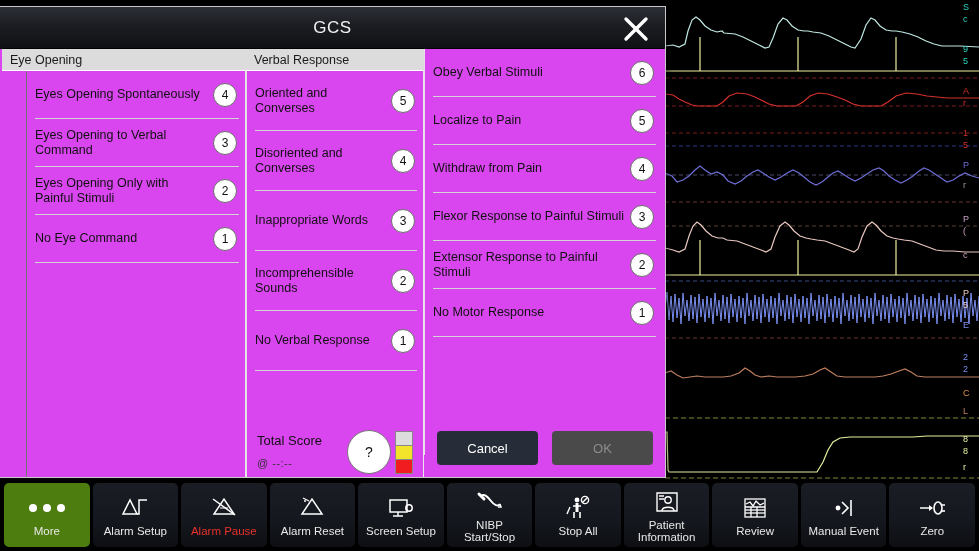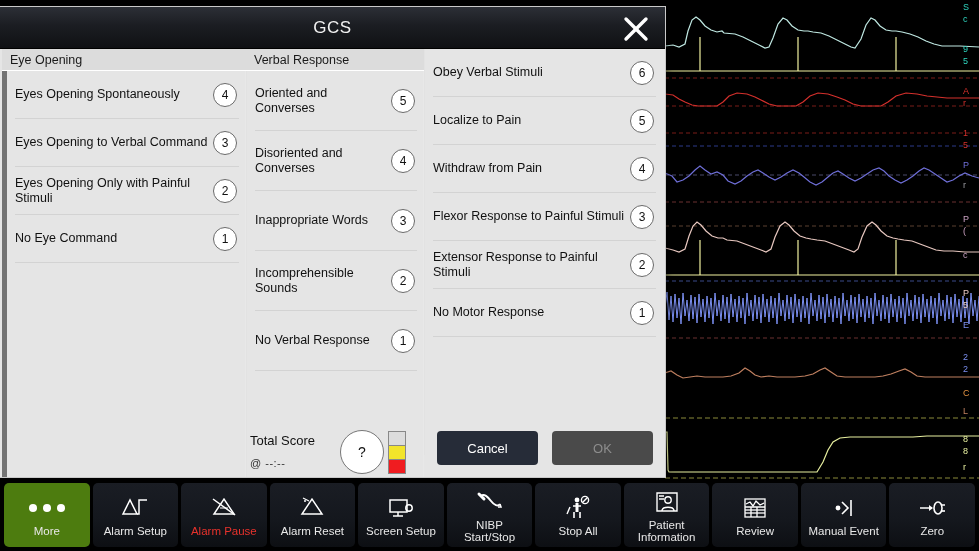--- a/index.html
+++ b/index.html
@@ -83,21 +83,21 @@
     right: 10px; top: 3px;
     width: 38px; height: 38px;
     display: flex; align-items: center; justify-content: center;
     cursor: pointer;
   }
   #gcs-close svg { display:block; }
 
   #gcs-body {
     flex: 1 1 auto;
     position: relative;
-    background: #e5e5e5;
+    background: #d946ef;
   }
 
   .col {
     position: absolute;
     top: 0;
     bottom: 0;
   }
   #col-eye    { left: 2px;   width: 244px; }
   #col-verbal { left: 246px; width: 178px; }
   #col-motor  { left: 424px; width: 238px; }
@@ -111,21 +111,21 @@
     padding-left: 8px;
     border-bottom: 1px solid #ffffff;
   }
   .col-list {
     position: relative;
     padding: 0 6px 0 8px;
     border-left: 1px solid #e2e2e2;
     border-right: 1px solid #e8e8e8;
     height: calc(100% - 22px);
   }
-  #col-eye .col-list    { border-left: 5px solid #737373; }
+  #col-eye .col-list    { border-left: 1px solid #737373; margin-left: 24px; }
   #col-motor .col-list  { border-right: none; }
 
   .gcs-item {
     position: relative;
     display: flex;
     align-items: center;
     justify-content: space-between;
     border-bottom: 1px solid #d3d3d3;
     cursor: pointer;
     padding-right: 2px;
@@ -155,20 +155,21 @@
   #col-verbal .gcs-item { height: 60px; }
   #col-motor .gcs-item  { height: 48px; }
 
   
   #total-block {
     position: absolute;
     left: 250px; top: 372px;
     width: 170px; height: 62px;
     display: flex;
     align-items: center;
+    justify-content: center;
   }
   #total-text {
     width: 82px;
   }
   #total-label {
     font-size: 13px;
     color: #111;
     line-height: 18px;
   }
   #total-time {

